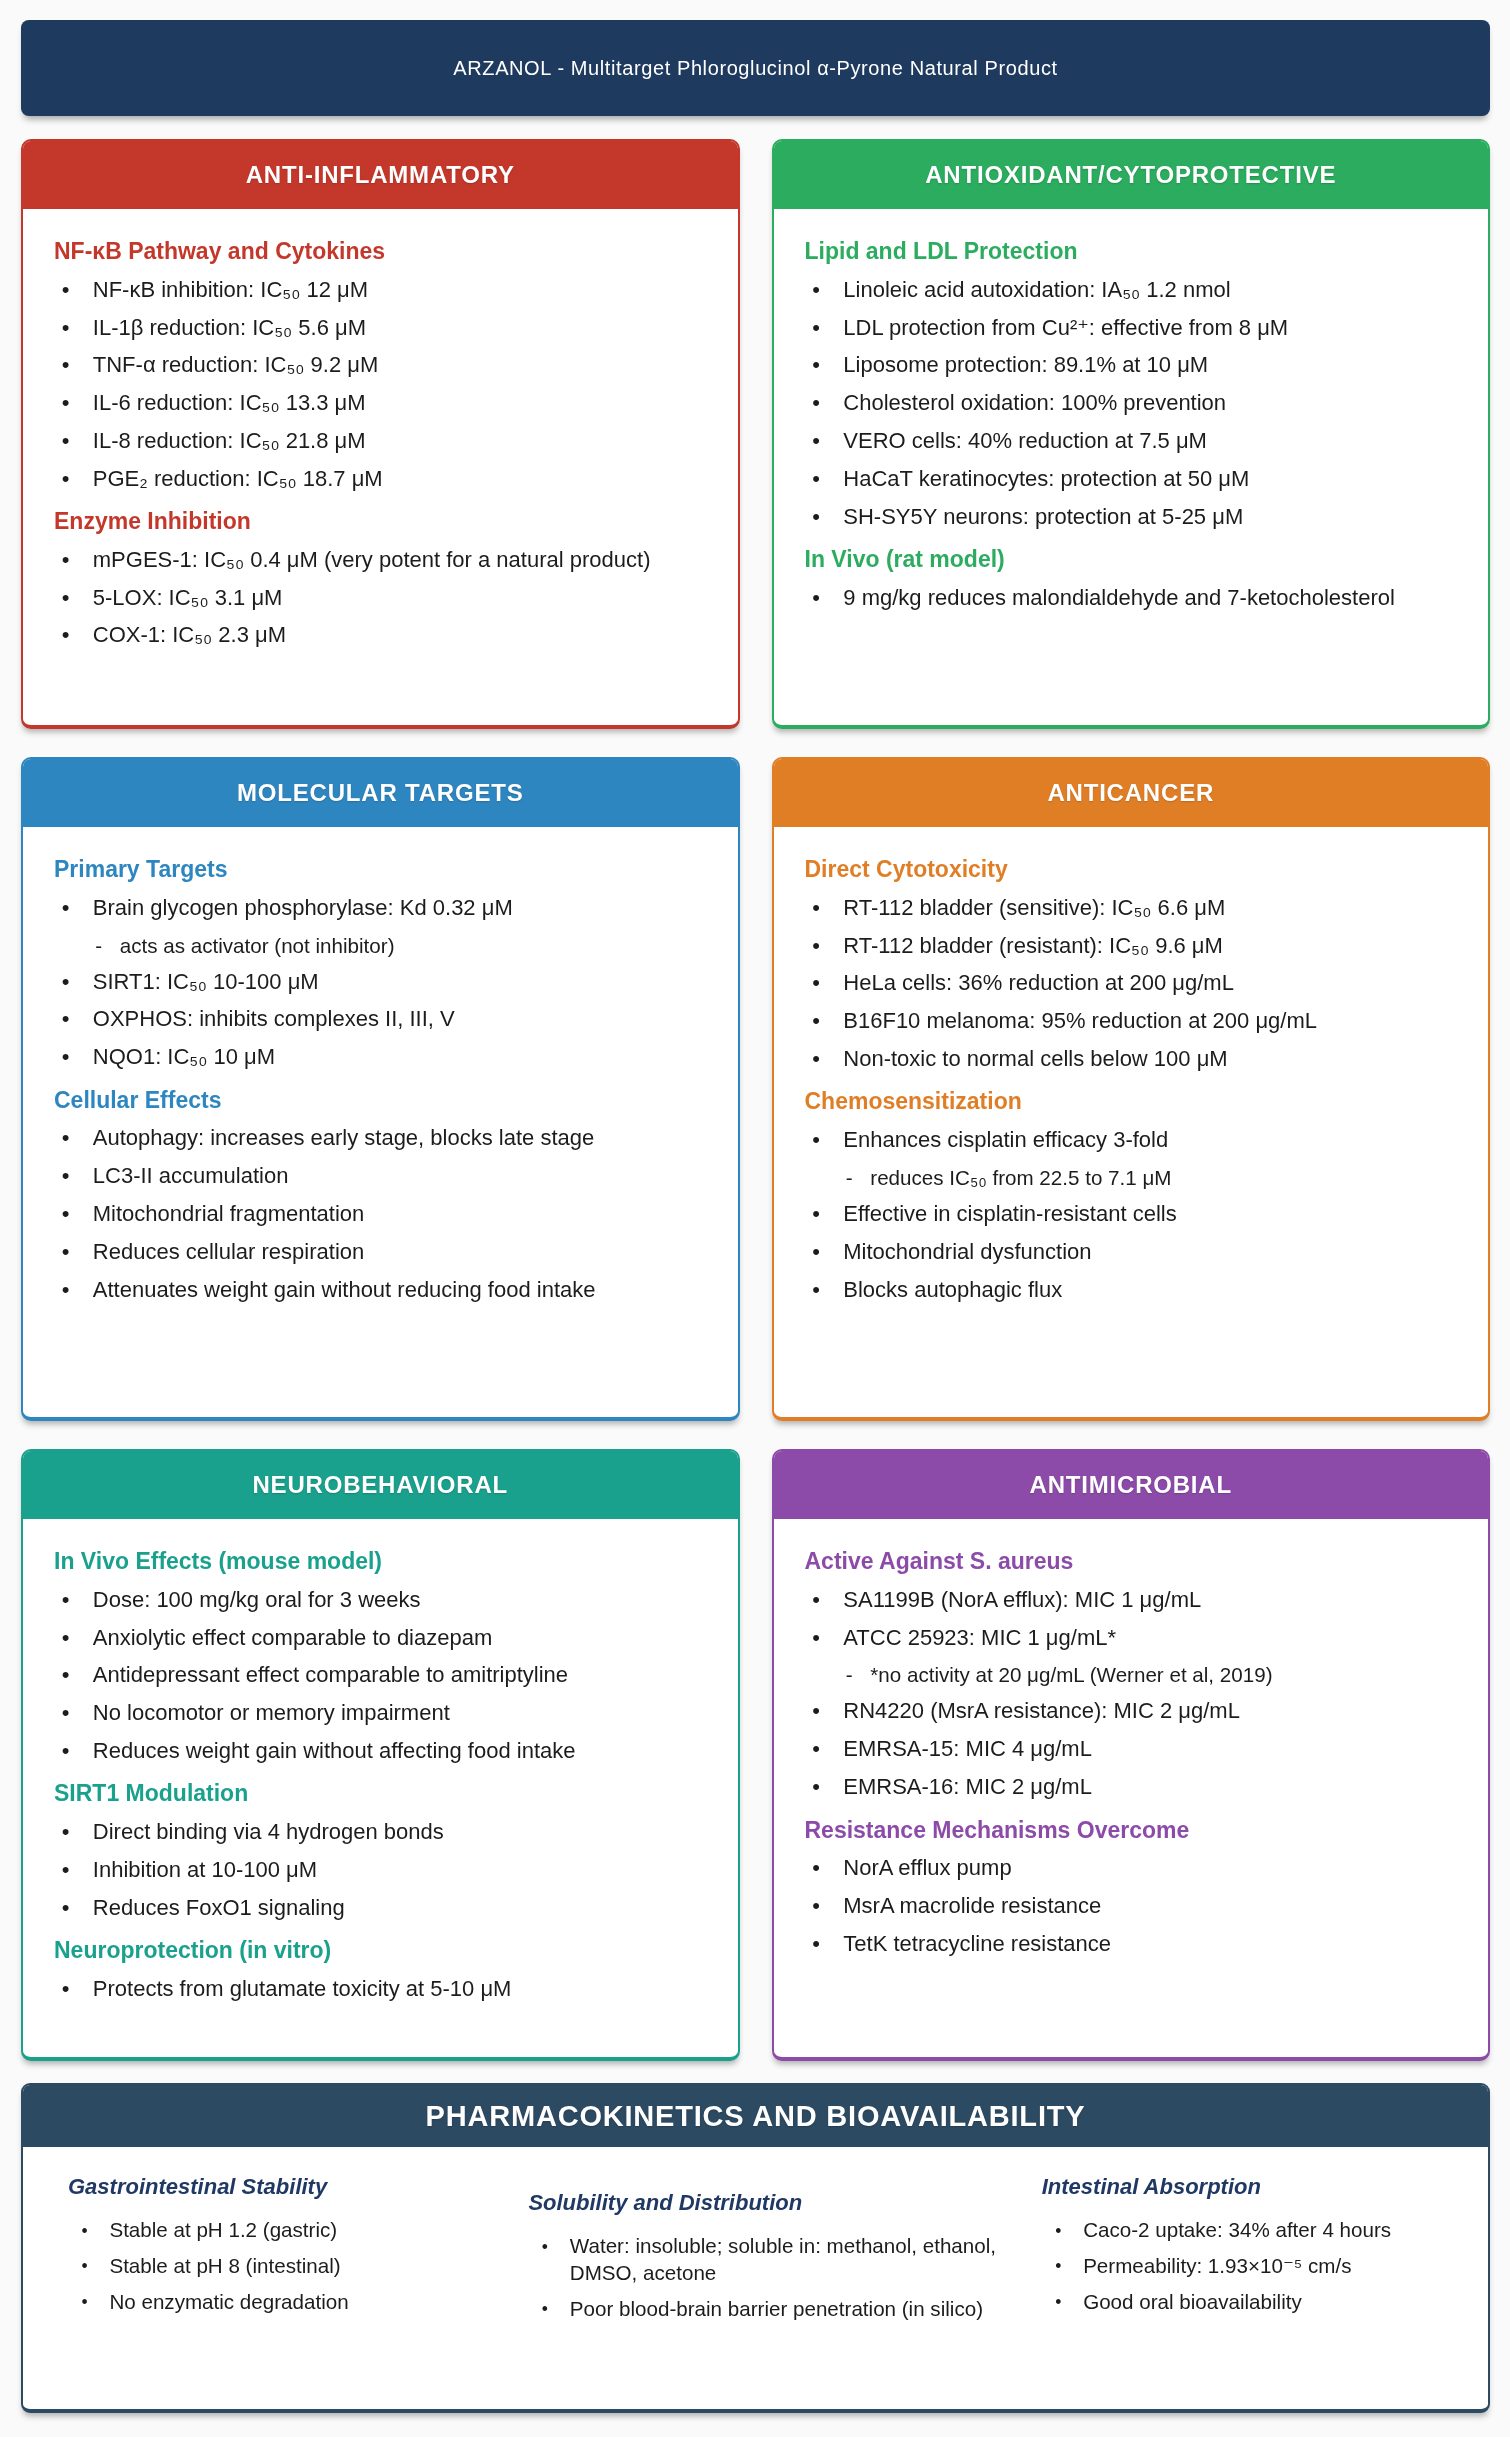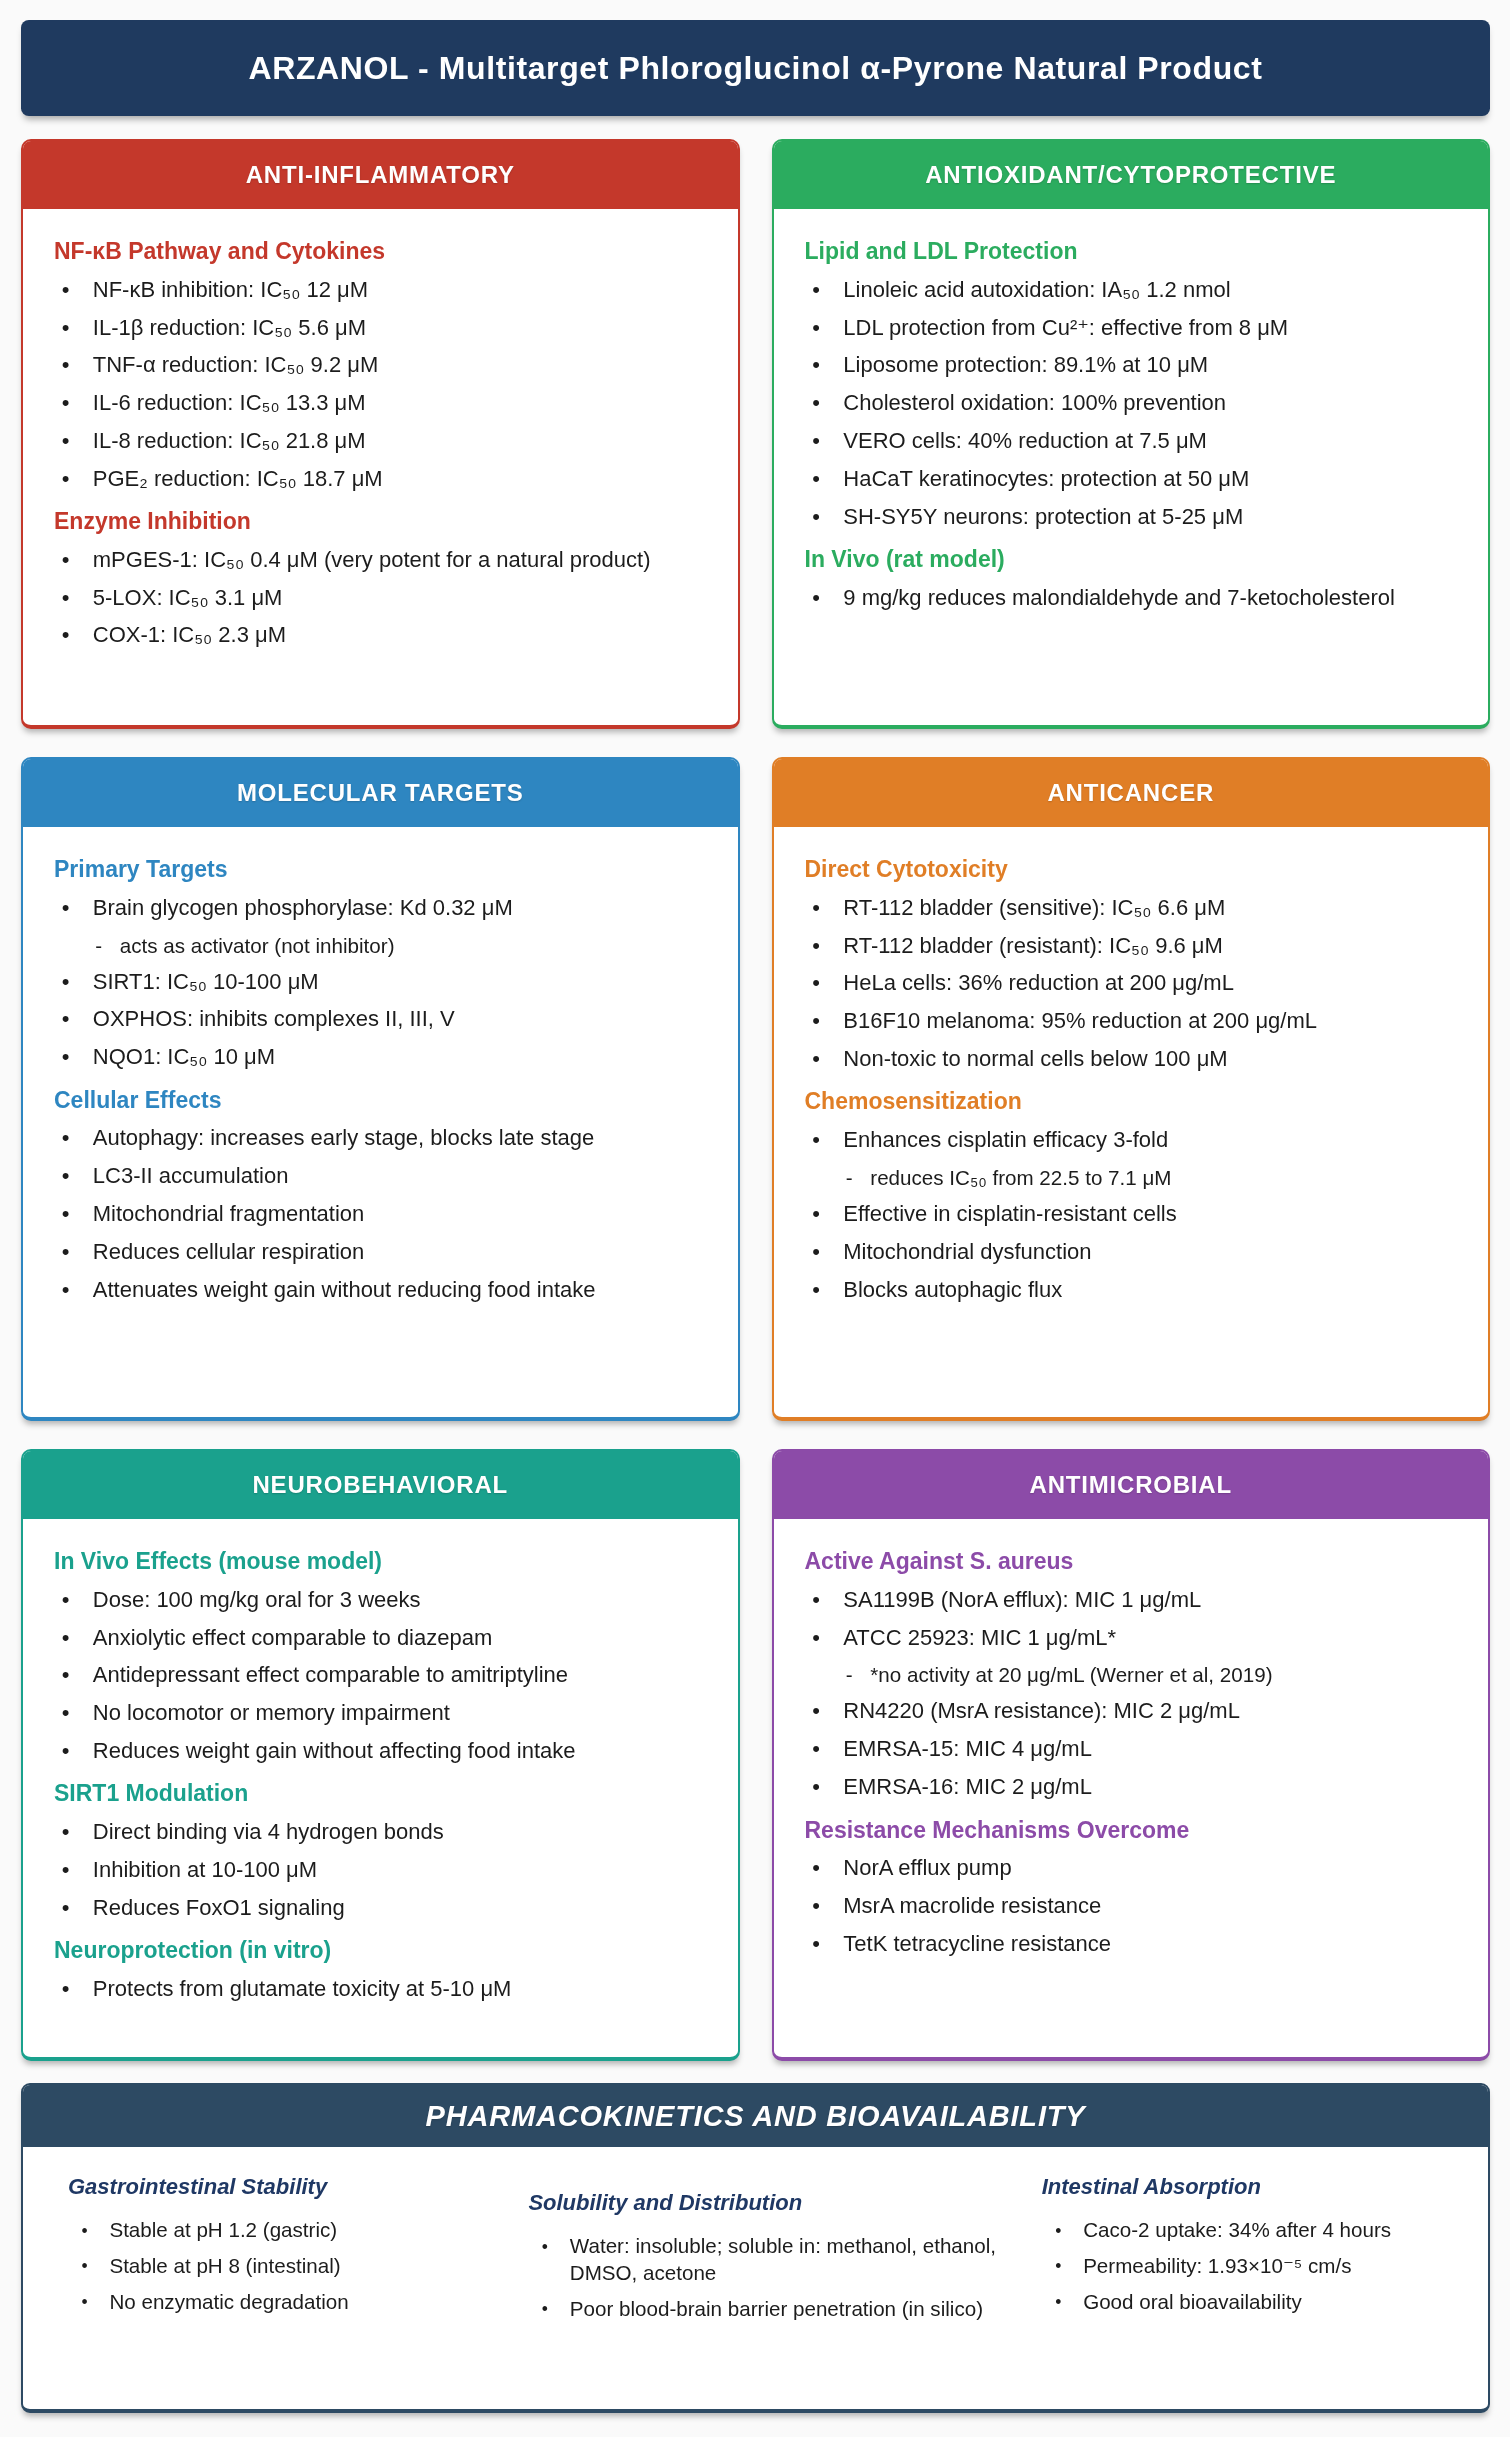--- a/index.html
+++ b/index.html
@@ -7,21 +7,21 @@
     width:1511px;height:2438px;
     background:#fafafa;
     font-family:"Liberation Sans","DejaVu Sans",sans-serif;
     color:#1c1c1c;
     -webkit-font-smoothing:antialiased;
   }
   .page{box-sizing:border-box;width:1511px;height:2438px;padding:20px 21px;overflow:hidden;}
   .main-header{
     height:96px;border-radius:7.8px;
     display:flex;align-items:center;justify-content:center;
-    color:#ffffff;font-size:32px;font-weight:700;letter-spacing:0.6px;
+    color:#ffffff;font-size:20px;font-weight:400;letter-spacing:0.6px;
     box-shadow:0 5.6px 7.8px -3.3px rgba(0,0,0,.35);
   }
   .grid{
     margin-top:23.4px;
     display:grid;
     grid-template-columns:1fr 1fr;
     grid-template-rows:590px 664px 612px;
     gap:28px 32px;
   }
   .box{
@@ -56,21 +56,21 @@
     box-sizing:border-box;
     margin-top:22px;height:330px;
     border:2.2px solid var(--c,#2d4a63);
     border-bottom-width:4.5px;
     border-radius:9px;background:#ffffff;overflow:hidden;
     display:flex;flex-direction:column;
     box-shadow:0 5px 6.1px -2.8px rgba(0,0,0,.30);
   }
   .pharma-head{
     background:var(--c,#2d4a63);min-height:62px;
-    display:flex;align-items:center;justify-content:center;flex:0 0 auto;font-style:italic;
+    display:flex;align-items:center;justify-content:center;flex:0 0 auto;
   }
   .pharma-title{color:#fff;font-size:29px;font-weight:700;letter-spacing:0.8px;text-shadow:0 1.1px 1.7px rgba(0,0,0,.18);}
   .pharma-body{
     flex:1;overflow:hidden;
     display:grid;grid-template-columns:1.02fr 1.15fr 1fr;gap:5.6px 45px;
     padding:27px 39px 9px 45px;
   }
   .pcol{overflow:hidden;}
   .pcol-heading{font-size:22px;font-weight:700;margin:0 0 16.7px;line-height:1.2;font-style:italic;}
   .pcol .bullet{font-size:20.6px;margin:0 0 9px 7.8px;line-height:1.3;}

